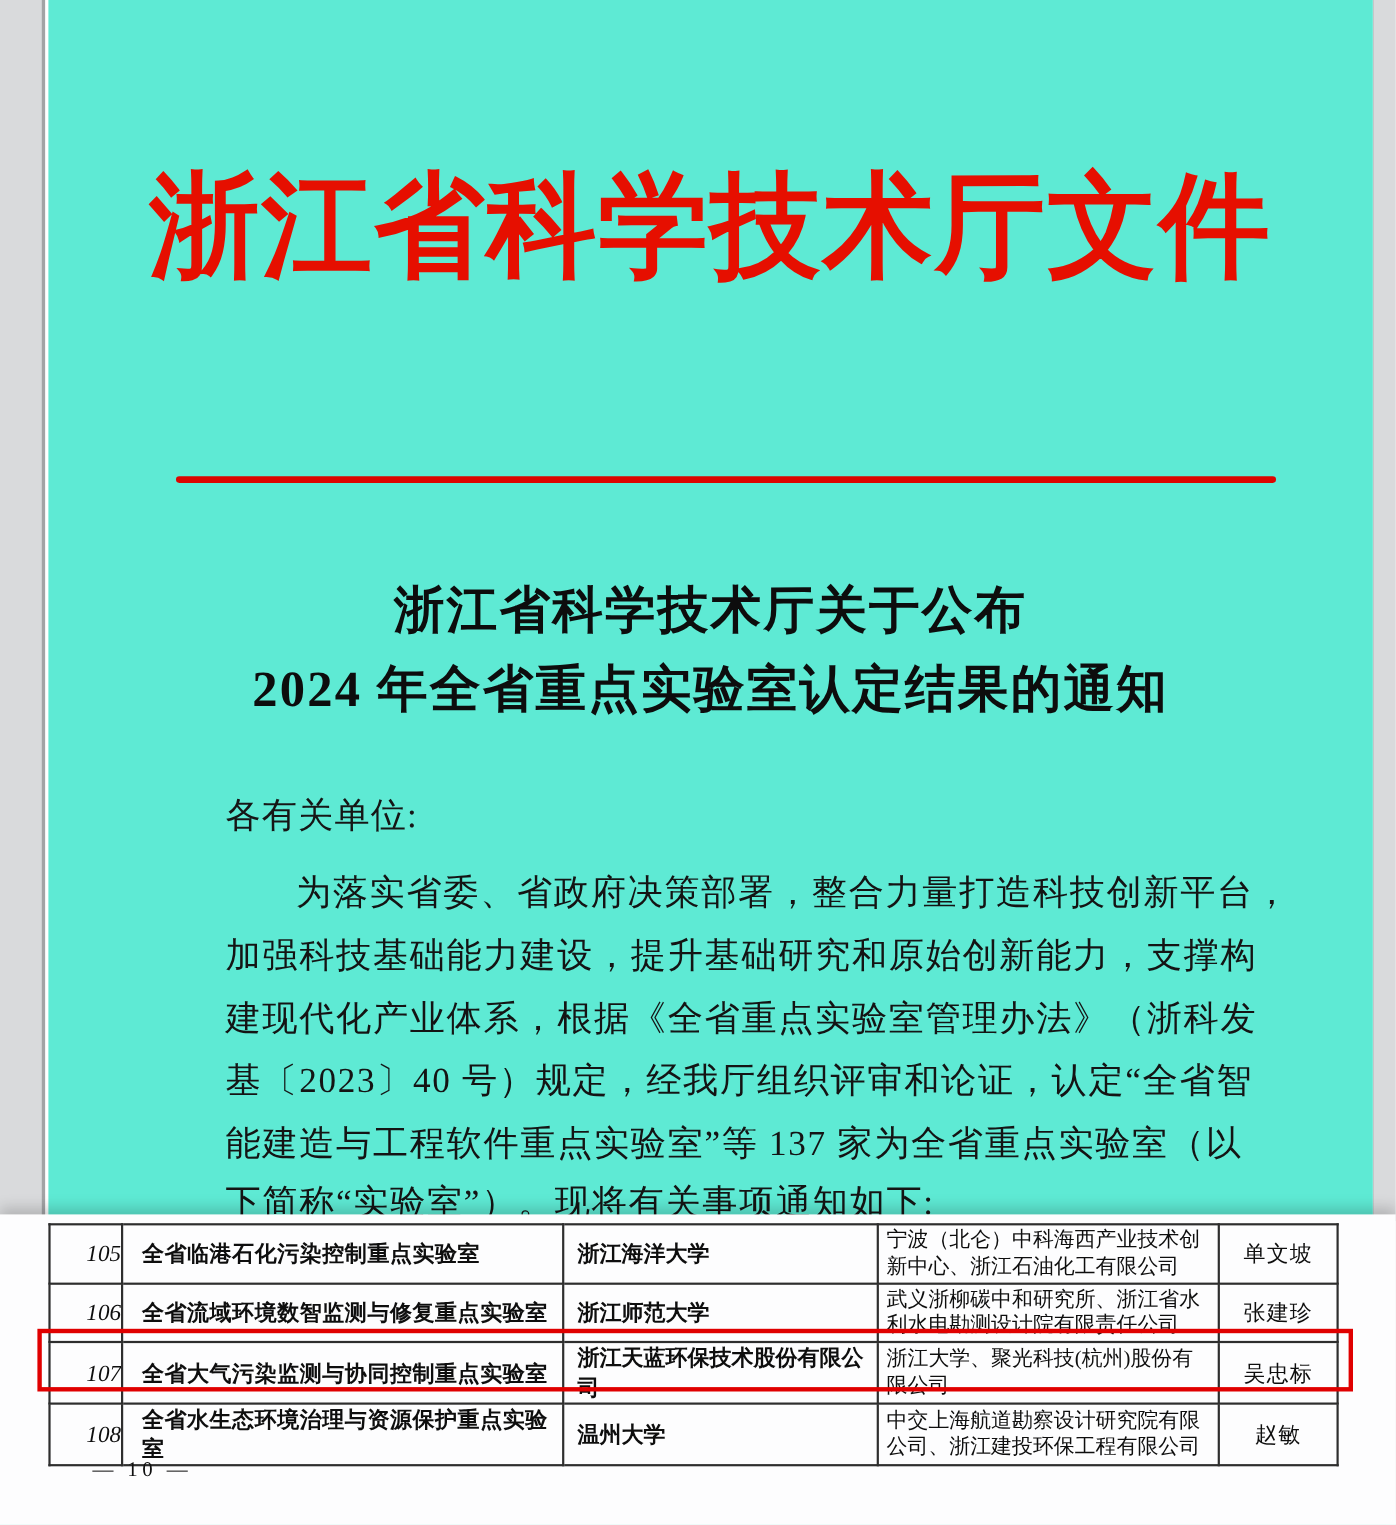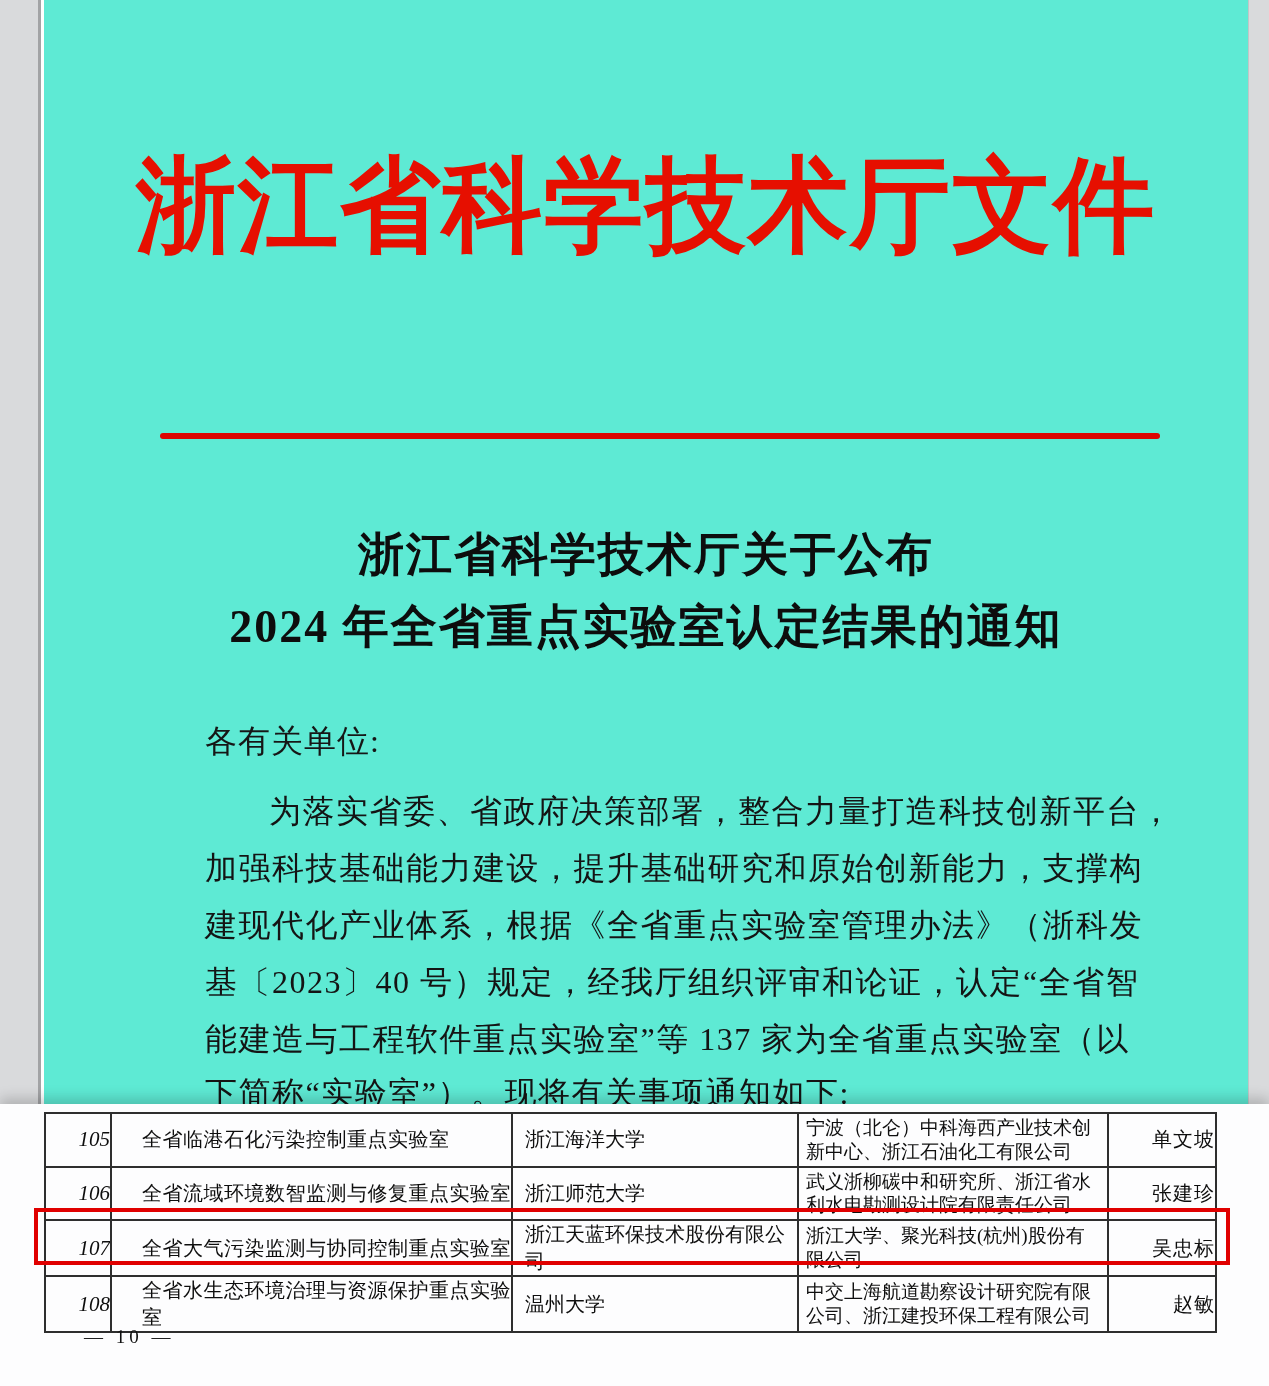--- a/index.html
+++ b/index.html
@@ -71,24 +71,24 @@
   }
   .labtable td { border:2px solid #2e2e2e; overflow:hidden; }
   .col-no   { width:66px; }
   .col-lab  { width:401px; }
   .col-univ { width:286px; }
   .col-part { width:310px; }
   .col-dir  { width:108px; }
   tr.r0 { height:52px; } tr.r1 { height:48px; }
   tr.r2 { height:50px; } tr.r3 { height:50px; }
   td.c-no  { text-align:right; font-size:21px;font-style:italic; }
-  td.c-lab { text-align:left; padding-left:30px; letter-spacing:0.5px; }
-  td.c-univ{ text-align:left; padding-left:12px; }
+  td.c-lab { text-align:left; padding-left:17px; letter-spacing:0.5px;font-weight:bold; }
+  td.c-univ{ text-align:left; padding-left:12px;font-weight:bold; }
   td.c-part{ text-align:left; padding:2px 7px; font-size:19px; line-height:1.25;margin-left:19px; }
-  td.c-dir { text-align:right; letter-spacing:1px;border-radius:12px; }
+  td.c-dir { text-align:center; letter-spacing:1px;border-radius:12px; }
   .hl-box {
     position:absolute; left:34px; top:104px; width:1196px; height:57px;
     border:4px solid #e00000; pointer-events:none;
   }
   .pagenum {
     position:absolute; left:84px; top:222px;
     font-size:19px; letter-spacing:4px; color:#101010; white-space:nowrap;
   }
 </style>
 </head>

